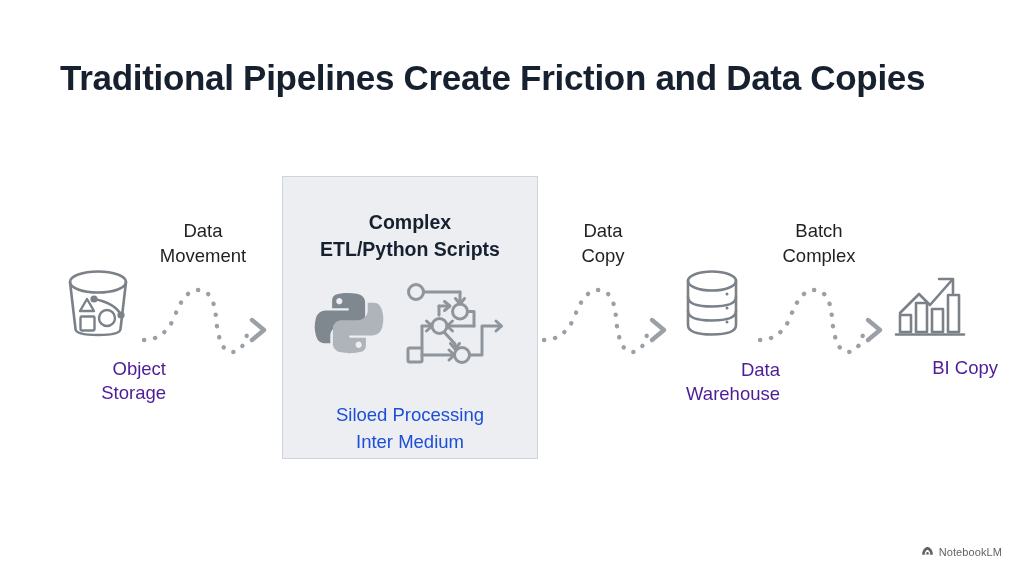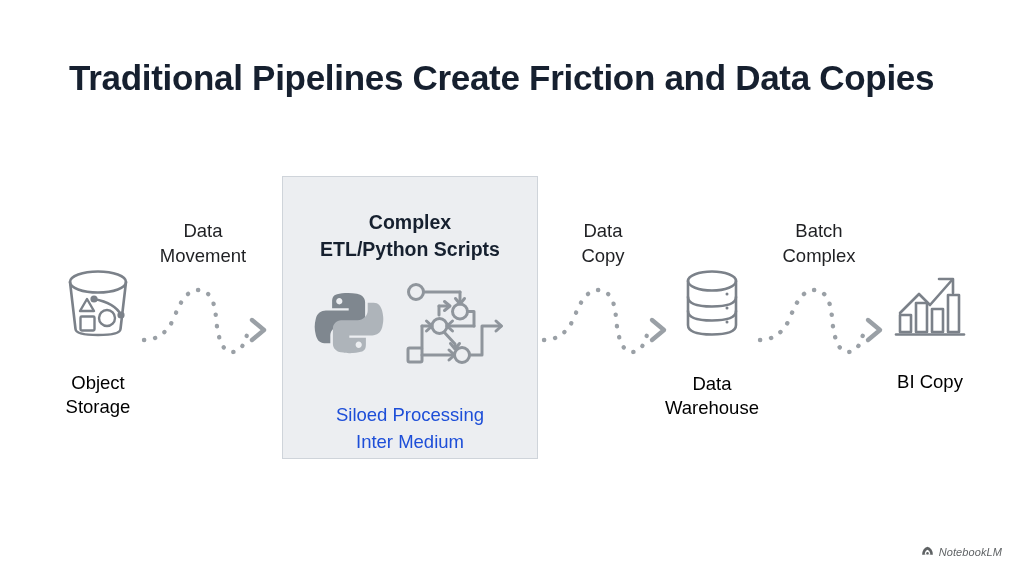--- a/index.html
+++ b/index.html
@@ -19,21 +19,21 @@
   #slide {
     position: relative;
     width: 1024px;
     height: 572px;
     background: #ffffff;
   }
 
   
   #page-title {
     position: absolute;
-    left: 69px;
+    left: 60px;
     top: 58px;
     width: 900px;
     font-size: 35px;
     font-weight: bold;
     color: #16202f;
     letter-spacing: -0.3px;
     white-space: nowrap;
   }
 
   
@@ -50,25 +50,26 @@
     position: absolute;
     text-align: center;
   }
 
   .node-icon {
     display: block;
     margin: 0 auto;
   }
 
   .node-label {
-    margin-top: 26px;
+    margin-top: 12px;
     font-size: 18.5px;
     line-height: 1.32;
-    color: #000000;
+    color: #4c1d95;
     white-space: pre-line;
+    text-align: right;
   }
 
   
   .conn-label {
     position: absolute;
     text-align: center;
     font-size: 18.5px;
     line-height: 1.32;
     color: #1f2023;
     white-space: pre-line;
@@ -124,21 +125,21 @@
     position: absolute;
     right: 22px;
     bottom: 13px;
     display: flex;
     align-items: center;
     gap: 5px;
     font-size: 11px;
     color: #3c4043;
     opacity: 0.82;
   }
-  #watermark-text { letter-spacing: 0.1px; font-style: italic; }
+  #watermark-text { letter-spacing: 0.1px; }
 </style>
 </head>
 <body>
 
 <div id="slide">
 
   <div id="page-title">Traditional Pipelines Create Friction and Data Copies</div>
 
   <div id="flow">
 

